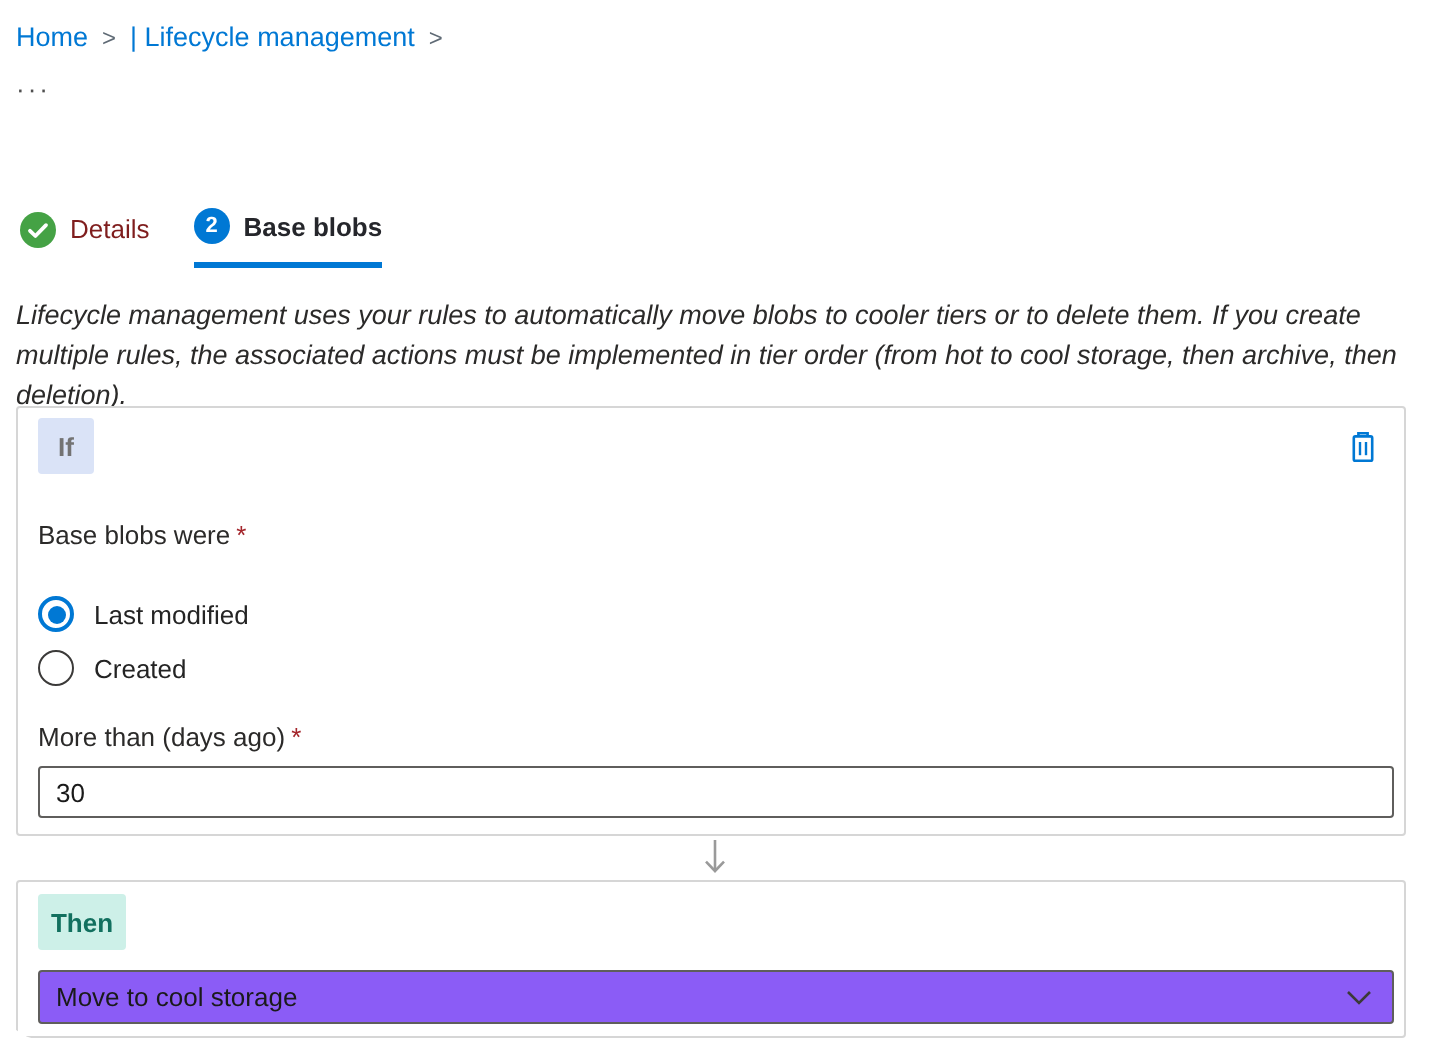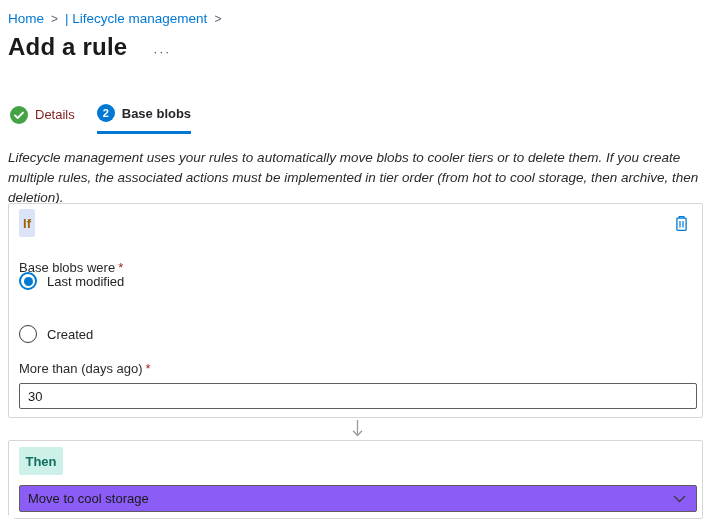--- a/index.html
+++ b/index.html
@@ -24,30 +24,30 @@
   .tab.active .tab-label{font-weight:700;color:#25262b;}
   .step-circle{width:18px;height:18px;border-radius:50%;display:flex;align-items:center;justify-content:center;flex:0 0 auto;}
   .step-num{background:#0078d4;color:#fff;font-size:11px;font-weight:700;}
   
   .description{position:absolute;left:8px;top:148px;width:706px;font-size:13.5px;line-height:20px;color:#2b2a29;font-style:italic;}
   
   .rule-box{position:absolute;left:8px;width:695px;border:1px solid #d6d6d6;border-radius:2px;background:#fff;box-sizing:border-box;}
   .if-box{top:203px;height:215px;}
   .then-box{top:440px;height:79px;}
   .badge{position:absolute;left:10px;display:inline-flex;align-items:center;justify-content:center;font-size:13px;font-weight:600;border-radius:2px;}
-  .if-badge{top:5px;width:16px;height:28px;background:#dae3f7;color:#a16207;}
+  .if-badge{top:5px;width:28px;height:28px;background:#dae3f7;color:#737373;}
   .then-badge{top:6px;width:44px;height:28px;background:#cdf0e8;color:#12705f;}
   .trash-btn{position:absolute;right:12px;top:9px;width:18px;height:20px;cursor:pointer;display:flex;align-items:center;justify-content:center;background:none;border:none;padding:0;}
   .field-label{position:absolute;left:10px;font-size:13px;color:#2b2a29;}
   .req{color:#a4262c;margin-left:3px;}
   .lbl-were{top:56px;}
   .lbl-days{top:157px;}
   
   .radio-row{position:absolute;left:10px;display:flex;align-items:center;gap:10px;cursor:pointer;height:18px;}
-  .radio-row-1{top:68px;}
+  .radio-row-1{top:94px;}
   .radio-row-2{top:121px;}
   .radio-outer{width:18px;height:18px;border-radius:50%;box-sizing:border-box;border:1px solid #3b3a39;background:#fff;display:flex;align-items:center;justify-content:center;flex:0 0 auto;}
   .radio-row.selected .radio-outer{border:2px solid #0078d4;}
   .radio-dot{width:9px;height:9px;border-radius:50%;background:#0078d4;display:none;}
   .radio-row.selected .radio-dot{display:block;}
   .radio-label{font-size:13px;color:#242424;}
   
   .days-input{position:absolute;left:10px;top:179px;width:678px;height:26px;box-sizing:border-box;border:1px solid #5f5e5c;border-radius:2px;padding:0 8px;font-size:13px;color:#1a1a1a;font-family:"Liberation Sans",sans-serif;outline:none;background:#fff;}
   
   .connector{position:absolute;left:350px;top:420px;width:15px;height:18px;}
@@ -61,21 +61,20 @@
 <div class="page">
 
   <nav class="breadcrumb">
     <a>Home</a>
     <span class="crumb-sep">&gt;</span>
     <a>| Lifecycle management</a>
     <span class="crumb-sep">&gt;</span>
   </nav>
 
   <div class="title-row">
-    <h1 class="page-title" style="margin:0;">Add a rule</h1>
     <span class="more-btn">···</span>
   </div>
 
   <div class="tabs">
     <div class="tab tab-details">
       <span class="step-circle">
         <svg width="18" height="18" viewBox="0 0 18 18">
           <circle cx="9" cy="9" r="9" fill="#45a245"></circle>
           <path d="M5 9.4 L7.7 12 L13 6.6" stroke="#ffffff" stroke-width="1.9" fill="none" stroke-linecap="round" stroke-linejoin="round"></path>
         </svg>

